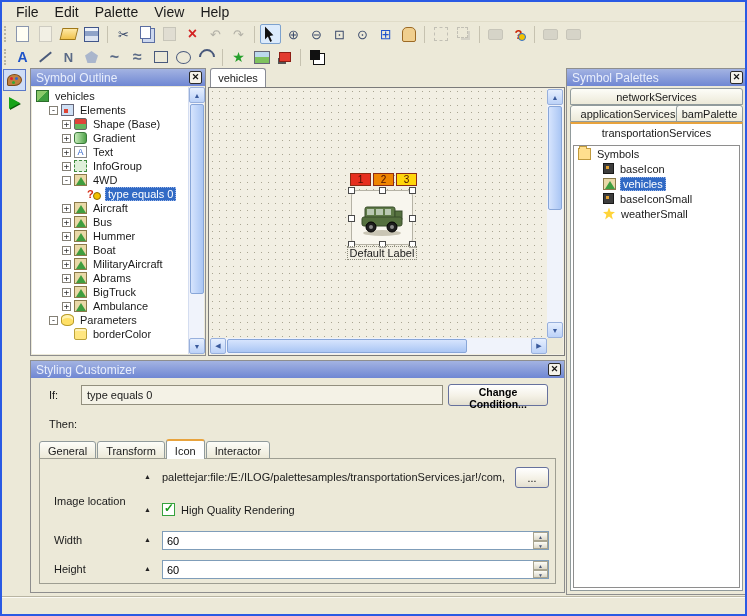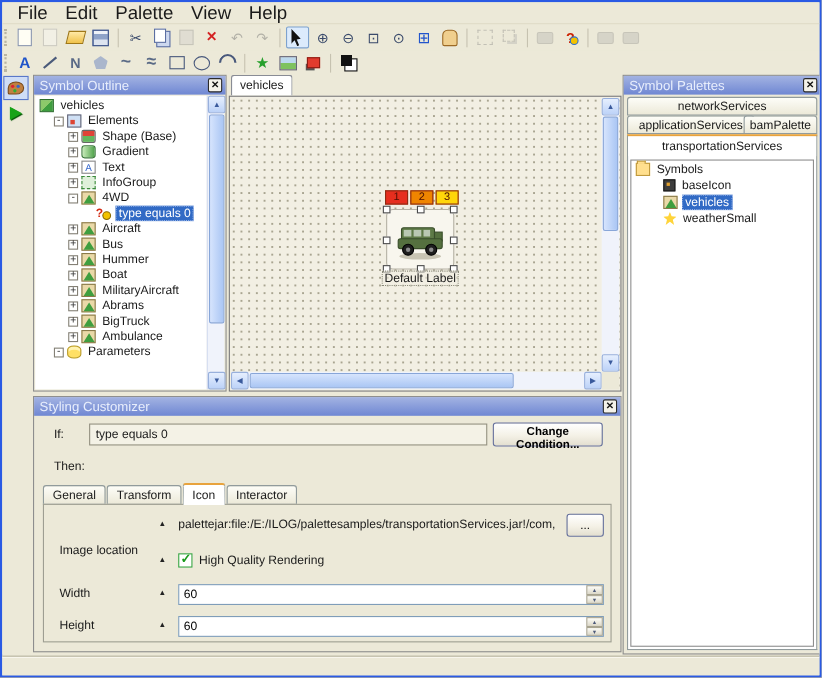--- a/index.html
+++ b/index.html
@@ -2,21 +2,21 @@
 <html><head>
 <meta charset="utf-8">
 <style>
   html,body{margin:0;padding:0;background:#888;}
   *{box-sizing:border-box;}
   #win{position:relative;width:747px;height:616px;background:#ece9d8;
        border:2px solid #2a5ae4;font-family:"Liberation Sans",sans-serif;
        overflow:hidden;color:#1a1a1a;}
   
   #menu-bar{position:absolute;left:0;top:0;width:743px;height:19px;
-            background:#ece9d8;display:flex;align-items:center;padding-left:6px;font-size:17px;}
+            background:#ece9d8;display:flex;align-items:center;padding-left:6px;font-size:14px;}
   .menu-item{padding:2px 8px;cursor:default;}
   
   .toolbar{position:absolute;left:0;width:743px;background:#ece9d8;display:flex;align-items:center;}
   #toolbar1{top:19px;height:25px;border-top:1px solid #e0dcc8;}
   #toolbar2{top:44px;height:22px;}
   .grip{width:3px;height:16px;margin:0 4px 0 2px;border-left:2px dotted #b9b5a2;}
   .tb{width:21px;height:20px;display:inline-flex;align-items:center;justify-content:center;
       margin:0 1px;border:1px solid transparent;font-size:13px;color:#3a4a6b;position:relative;flex:none;}
   .tb.disabled{opacity:.35;filter:grayscale(.9);}
   .tb.active{border:1px solid #7da2ce;background:#dcebfc;border-radius:2px;}
@@ -342,20 +342,25 @@
         <div class="trow" style="padding-left: 30px;">
           <span class="exp">+</span>
           <span class="ti ti-img"></span>
           <span class="lbl">Ambulance</span>
         </div>
         <div class="trow" style="padding-left: 17px;">
           <span class="exp">-</span>
           <span class="ti ti-params"></span>
           <span class="lbl">Parameters</span>
         </div>
+        <div class="trow" style="padding-left: 30px;">
+          <span class="noexp"></span>
+          <span class="ti ti-param"></span>
+          <span class="lbl">borderColor</span>
+        </div>
       </div>
     <div id="outline-sb" class="sbv">
       <div class="sb-btn" style="top:0;">▲</div>
       <div class="sb-thumbv" style="top:17px;height:190px;"></div>
       <div class="sb-btn" style="bottom:0;">▼</div>
     </div>
   </div>
 
   <div id="canvas-panel">
     <div id="canvas-tab">vehicles</div>
@@ -427,20 +432,25 @@
             <span class="ti ti-baseicon"></span>
             <span class="lbl">baseIcon</span>
           </div>
           <div class="trow" style="padding-left: 17px;">
             <span class="noexp"></span>
             <span class="ti ti-img"></span>
             <span class="lbl sel">vehicles</span>
           </div>
           <div class="trow" style="padding-left: 17px;">
             <span class="noexp"></span>
+            <span class="ti ti-baseicon"></span>
+            <span class="lbl">baseIconSmall</span>
+          </div>
+          <div class="trow" style="padding-left: 17px;">
+            <span class="noexp"></span>
             <span class="ti ti-star"></span>
             <span class="lbl">weatherSmall</span>
           </div>
         </div>
     </div>
   </div>
 
   <div id="customizer" class="panel">
     <div class="ptitle">
       <span>Styling Customizer</span>

